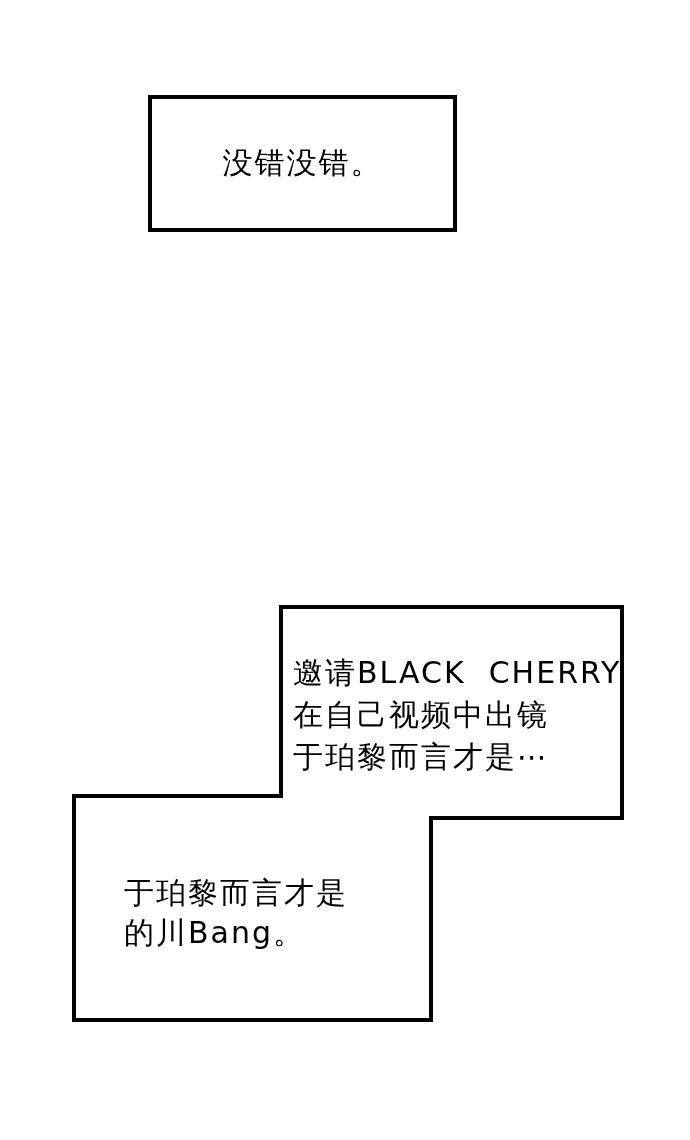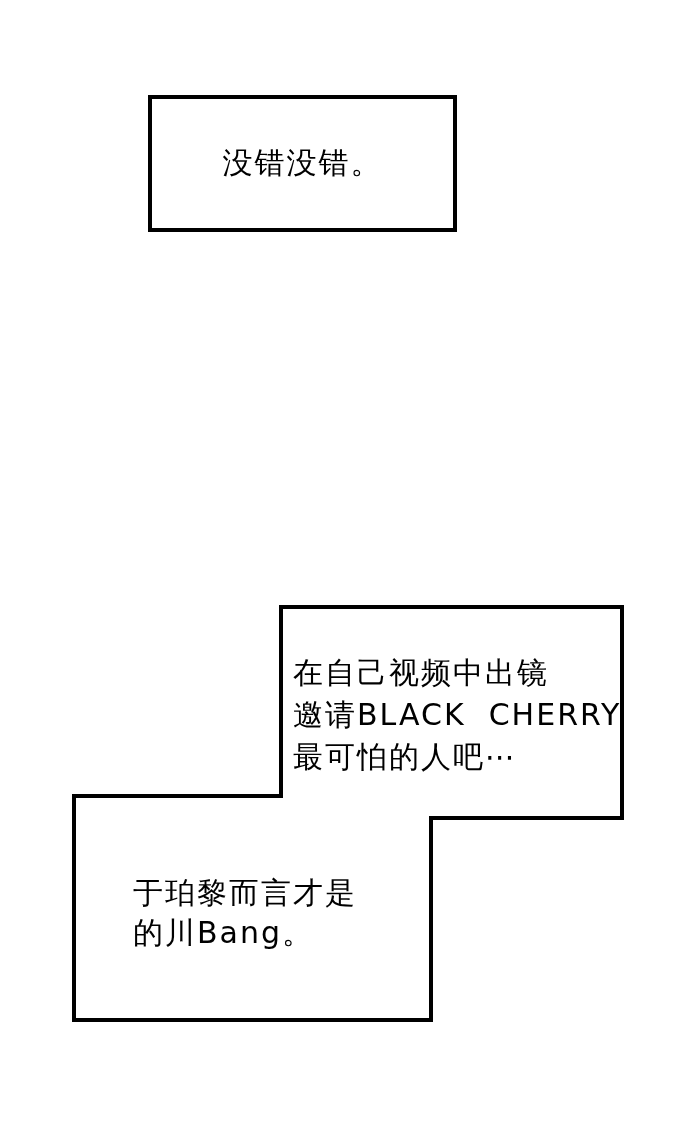--- a/index.html
+++ b/index.html
@@ -50,43 +50,43 @@
     align-items: center;
     justify-content: center;
     white-space: pre;
   }
   .mid-text {
     left: 293px;
     top: 652px;
     line-height: 42px;
   }
   .bot-text {
-    left: 133px;
+    left: 124px;
     top: 873px;
     line-height: 40px;
   }
 </style>
 </head>
 <body>
 
 <div class="canvas">
 
   <svg class="outlines" width="690" height="1140" viewBox="0 0 690 1140">
 
     <rect x="150" y="97" width="305" height="133" class="panel-stroke"></rect>
 
     <path d="M 281,607 H 622 V 818 H 431 V 1020 H 74 V 796 H 281 Z" class="panel-stroke"></path>
   </svg>
 
   <div class="speech-text top-text">没错没错。</div>
 
   <div class="speech-text mid-text">
+    <div class="ln">邀请BLACK  CHERRY</div>
     <div class="ln">在自己视频中出镜</div>
-    <div class="ln">邀请BLACK  CHERRY</div>
-    <div class="ln">最可怕的人吧⋯</div>
+    <div class="ln">于珀黎而言才是⋯</div>
   </div>
 
   <div class="speech-text bot-text">
     <div class="ln">于珀黎而言才是</div>
     <div class="ln">的川Bang。</div>
   </div>
 
 </div>
 
 </body></html>

